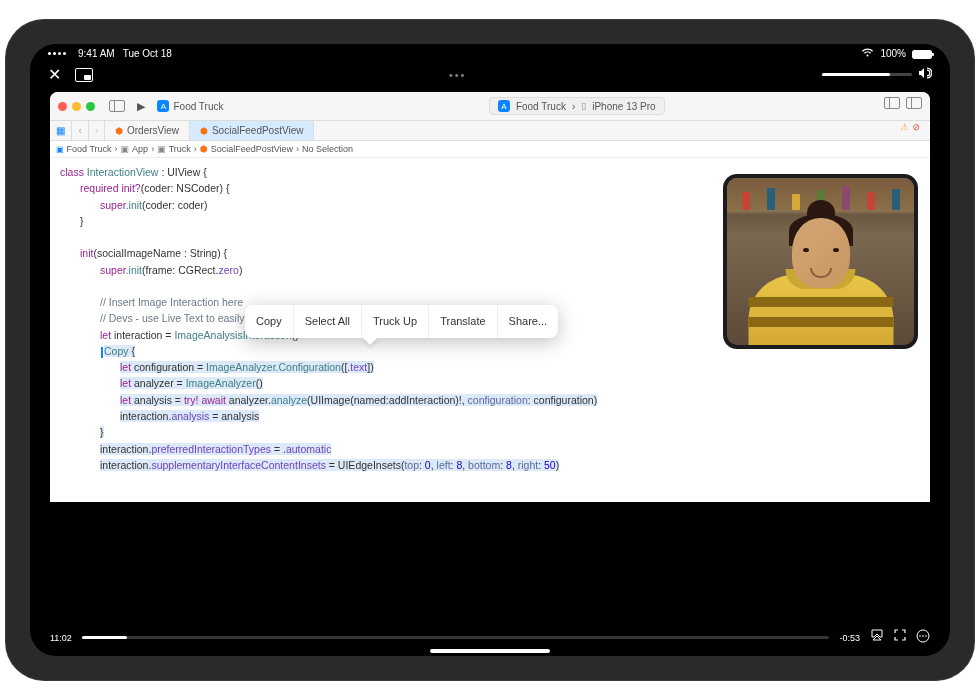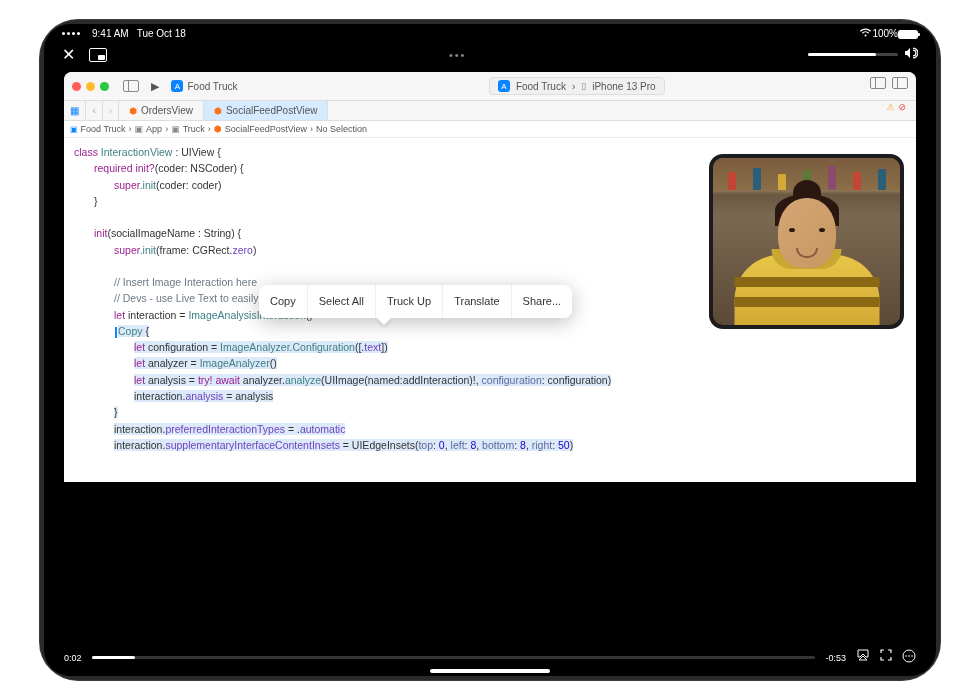--- a/index.html
+++ b/index.html
@@ -1,23 +1,23 @@
 <!DOCTYPE html>
 <html><head>
 <meta charset="utf-8">
 <style>
 *{margin:0;padding:0;box-sizing:border-box;font-family:-apple-system,BlinkMacSystemFont,'SF Pro',sans-serif}
 body{background:#fff;display:flex;justify-content:center;align-items:center;height:700px}
-.ipad-frame{width:900px;height:660px;background:#2a2a2c;border-radius:38px;padding:4px;box-shadow:0 0 0 1px #3a3a3c}
+.ipad-frame{width:968px;height:660px;background:#2a2a2c;border-radius:38px;padding:24px;box-shadow:0 0 0 1px #3a3a3c}
 .ipad-screen{width:100%;height:100%;background:#000;border-radius:26px;overflow:hidden;position:relative}
 .status-bar{display:flex;justify-content:space-between;align-items:center;padding:4px 18px 2px;color:#fff;font-size:10px}
 .status-left{display:flex;gap:8px;align-items:center}
 .status-dots{display:flex;gap:2px;margin-right:4px}
 .status-dots span{width:3px;height:3px;border-radius:50%;background:#fff}
-.status-right{display:flex;align-items:flex-end}
+.status-right{display:flex;gap:6px;align-items:flex-end}
 .battery{width:20px;height:9px;border:1px solid #fff;border-radius:2px;position:relative}
 .battery::after{content:'';position:absolute;right:-3px;top:2px;width:2px;height:3px;background:#fff;border-radius:0 1px 1px 0}
 .battery-fill{height:100%;background:#fff;border-radius:1px}
 .top-controls{display:flex;justify-content:space-between;align-items:center;padding:4px 18px 8px}
 .top-left{display:flex;gap:14px;align-items:center}
 .close-x{color:#fff;font-size:16px;font-weight:300}
 .pip-icon{width:18px;height:14px;border:1.5px solid #fff;border-radius:2px;position:relative}
 .pip-icon::after{content:'';position:absolute;right:1px;bottom:1px;width:7px;height:5px;background:#fff;border-radius:1px}
 .center-dots{color:#888;font-size:11px;letter-spacing:2px}
 .vol-area{display:flex;align-items:center;gap:6px}
@@ -236,21 +236,21 @@
     <div class="head"></div>
     <div class="eyes">
             <div class="eye"></div>
             <div class="eye"></div>
           </div>
     <div class="smile"></div>
   </div>
 </div>
 
 <div class="playback-bar">
-  <span>0:02</span>
+  <span>11:02</span>
   <div class="pb-track">
           <div class="pb-fill"></div>
         </div>
   <span>-0:53</span>
   <div class="pb-icons">
     <span><svg width="14" height="12" viewBox="0 0 14 12">
               <path d="M2 1h10v7h-2l-3-3-3 3H2V1zm5 6l4 4H3l4-4z" fill="none" stroke="#fff"></path>
             </svg></span>
     <span><svg width="12" height="12" viewBox="0 0 12 12">
               <path d="M1 4V1h3M8 1h3v3M11 8v3H8M4 11H1V8" fill="none" stroke="#fff" stroke-width="1.2"></path>

